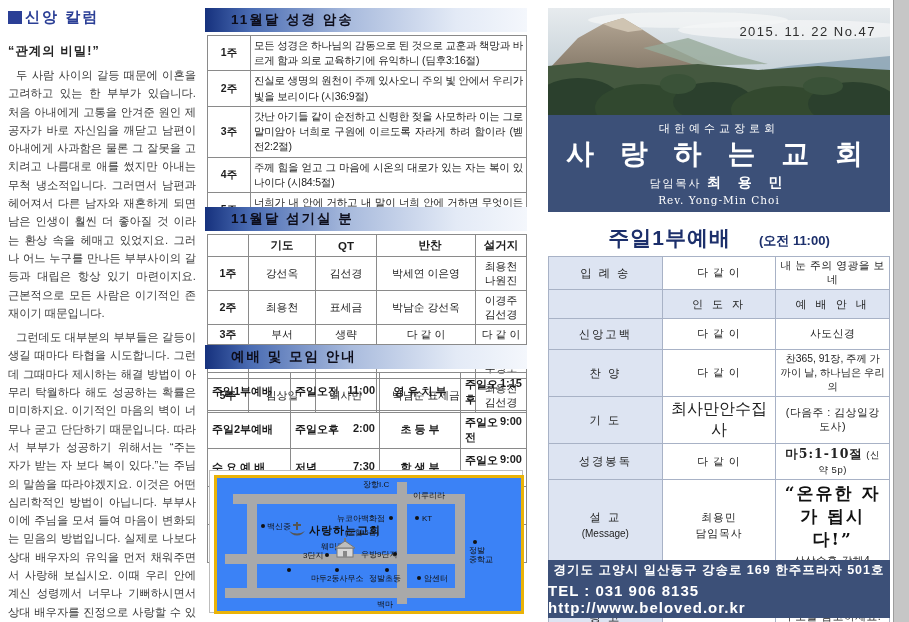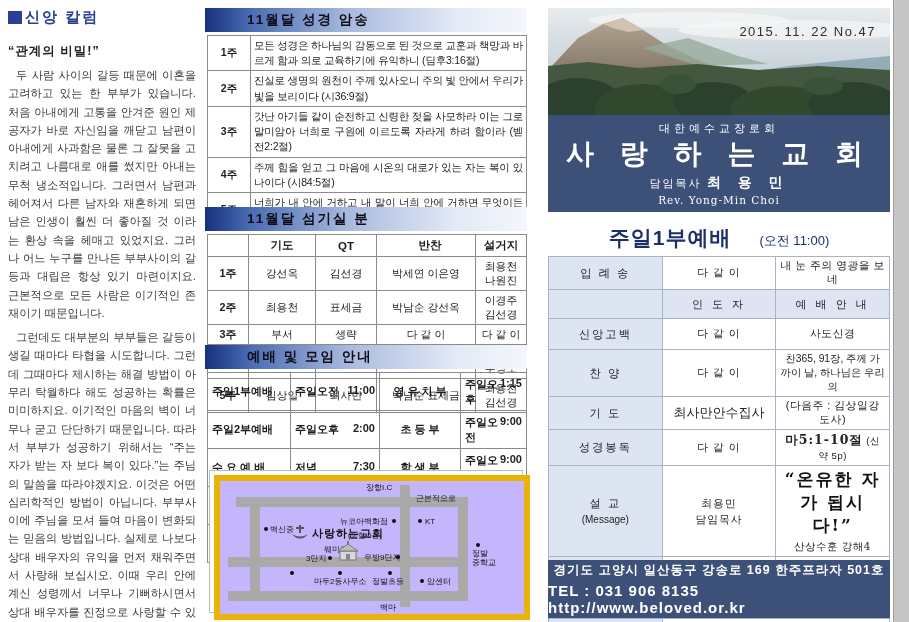--- a/index.html
+++ b/index.html
@@ -11,56 +11,56 @@
   .col-left{position:absolute;left:8px;top:8px;width:188px;}
   .col-head{display:flex;align-items:center;gap:2px;color:#2b3f96;font-size:15px;font-weight:bold;letter-spacing:2px;}
   .sq{display:inline-block;width:14px;height:13px;background:#2b3f96;margin-right:1px;}
   .essay-title{margin-top:16px;font-size:12.5px;font-weight:bold;color:#222;letter-spacing:1px;}
   .essay p{font-size:11.3px;line-height:1.62;text-align:justify;margin:6px 0 0 0;color:#3a3a3a;text-indent:8px;word-break:break-all;}
 
   
   .col-mid{position:absolute;left:205px;top:0;width:325px;height:622px;}
   .hbar{position:absolute;left:0;width:322px;height:24px;line-height:24px;
         background:linear-gradient(to right,#16317d 0%,#4a6cb3 14%,#a9bbdd 45%,#e3eaf6 78%,#f4f7fc 100%);
-        font-size:13.5px;font-weight:bold;color:#0d0d1a;padding-left:42px;box-sizing:border-box;letter-spacing:2px;}
+        font-size:13.5px;font-weight:bold;color:#0d0d1a;padding-left:26px;box-sizing:border-box;letter-spacing:2px;}
   .mtable{position:absolute;left:2px;width:320px;border-collapse:collapse;table-layout:fixed;}
   .mtable td,.mtable th{border:1px solid #8a8a8a;font-size:10.5px;color:#1c1c1c;padding:2px 3px;}
   .wk{width:36px;text-align:center;font-weight:bold;font-size:11.5px;}
   .vtext{text-align:justify;line-height:1.45;letter-spacing:-0.2px;word-break:break-all;padding:3px 6px;}
   .ctr{text-align:center;}
   .srv th{font-size:11.5px;font-weight:bold;text-align:center;padding:3px 2px;}
   .srv td{text-align:center;font-size:10.8px;padding:2.5px 2px;}
   .mee td{font-size:11px;font-weight:bold;padding:3.5px 4px;}
   .mee .t{display:flex;justify-content:space-between;}
   .mee .t.center{justify-content:center;letter-spacing:2px;}
 
   
   .mapbox{position:absolute;left:4px;top:470px;width:314px;height:143px;border:1px solid #bdbdbd;background:#fff;box-sizing:border-box;padding:4px;}
-  .mapinner{position:relative;width:100%;height:100%;border:6px solid #eab308;background:#c4b5fd;overflow:hidden;}
+  .mapinner{position:relative;width:100%;height:100%;border:3px solid #eab308;background:#3b82f6;overflow:hidden;}
   .road{position:absolute;background:#a9a9a9;}
   .mlabel{position:absolute;font-size:8px;color:#111;white-space:nowrap;line-height:1.15;}
   .mdot{position:absolute;width:4px;height:4px;border-radius:50%;background:#111;}
   .mchurch{font-size:11px;font-weight:bold;color:#111;letter-spacing:1px;}
   .mfloor{font-size:7.5px;color:#222;}
 
   
   .col-right{position:absolute;left:545px;top:0;width:348px;height:622px;}
   .photo{position:absolute;left:3px;top:8px;width:342px;height:107px;overflow:hidden;}
   .dateline{position:absolute;right:14px;top:16px;font-size:13px;color:#2e2e2e;letter-spacing:1.5px;font-weight:500;}
   .banner{position:absolute;left:3px;top:115px;width:342px;height:97px;background:#3c5078;color:#fff;
           display:flex;flex-direction:column;align-items:center;justify-content:center;}
   .denom{font-size:11px;letter-spacing:4px;margin-bottom:2px;font-family:"DejaVu Serif",serif;}
   .chname{font-size:28px;font-weight:bold;letter-spacing:9px;line-height:1.15;}
   .pastorline{font-size:11px;margin-top:3px;letter-spacing:2px;font-family:"DejaVu Serif",serif;}
   .pastorline b{font-size:14px;letter-spacing:6px;}
   .pastor-en{font-size:10.5px;margin-top:2px;font-family:"DejaVu Serif",serif;letter-spacing:1px;}
 
   .svc-title{position:absolute;left:0;top:224px;width:348px;text-align:center;color:#1c2f6b;}
   .svc-title .big{font-size:21px;font-weight:bold;letter-spacing:1px;}
-  .svc-title .small{font-size:13px;font-weight:normal;margin-left:28px;}
+  .svc-title .small{font-size:13px;font-weight:bold;margin-left:28px;}
 
   .stable{position:absolute;left:3px;top:256px;width:342px;border-collapse:collapse;table-layout:fixed;}
   .stable th,.stable td{border:1px solid #a8b2c6;font-size:11px;color:#222;padding:2px 4px;}
   .stable th{background:#dde4f2;font-weight:normal;letter-spacing:3px;height:24px;}
   .stable td.lbl{background:#dde4f2;text-align:center;letter-spacing:2px;height:26px;font-size:11.3px;}
   .stable td.ldr{text-align:center;font-size:10.8px;letter-spacing:1px;}
   .stable td.cnt{text-align:center;font-size:10.8px;letter-spacing:0.5px;}
   .serif-lg{font-family:"DejaVu Serif",serif;font-size:13.5px;letter-spacing:2px;}
   .serif-md{font-family:"DejaVu Serif",serif;font-size:12.5px;font-weight:bold;letter-spacing:1px;}
   .sermon-main{font-family:"DejaVu Serif",serif;font-size:17px;font-weight:bold;letter-spacing:2px;color:#111;}
@@ -254,21 +254,21 @@
     <div class="mapbox">
       <div class="mapinner">
         <div class="road" style="left:16px;top:16px;width:232px;height:10px;"></div>
         <div class="road" style="left:8px;top:76px;width:240px;height:10px;"></div>
         <div class="road" style="left:8px;top:110px;width:240px;height:10px;"></div>
         <div class="road" style="left:30px;top:16px;width:10px;height:104px;"></div>
         <div class="road" style="left:180px;top:4px;width:10px;height:122px;"></div>
         <div class="road" style="left:238px;top:16px;width:10px;height:104px;"></div>
 
         <div class="mlabel" style="left:146px;top:2px;">장항I.C</div>
-        <div class="mlabel" style="left:196px;top:13px;">근본적으로</div>
+        <div class="mlabel" style="left:196px;top:13px;">이루리라</div>
         <div class="mlabel" style="left:120px;top:36px;">뉴코아백화점</div>
         <div class="mdot" style="left:172px;top:38px;"></div>
         <div class="mdot" style="left:198px;top:38px;"></div>
         <div class="mlabel" style="left:205px;top:36px;">KT</div>
         <div class="mdot" style="left:44px;top:46px;"></div>
         <div class="mlabel" style="left:50px;top:44px;">백신중</div>
 
         <svg style="position:absolute;left:70px;top:42px;" width="20" height="18" viewBox="0 0 20 18">
           <path d="M2 11 Q10 16 18 11 L15 14 Q10 17 5 14 Z" fill="#555"></path>
           <rect x="9" y="2" width="2" height="8" fill="#555"></rect>
@@ -373,21 +373,21 @@
         <td class="ldr">다  같  이</td>
         <td class="cnt serif-lg">사도신경</td>
           </tr>
       <tr>
         <td class="lbl">찬    양</td>
         <td class="ldr">다  같  이</td>
         <td class="cnt" style="letter-spacing:0;font-size:10.3px;">찬365, 91장, 주께 가까이 날, 하나님은 우리의</td>
           </tr>
       <tr>
         <td class="lbl">기    도</td>
-        <td class="ldr" style="font-size:13px;letter-spacing:0;">최사만안수집사</td>
+        <td class="ldr" style="font-size:16px;letter-spacing:0;">최사만안수집사</td>
         <td class="cnt">(다음주 : 김상일강도사)</td>
           </tr>
       <tr>
         <td class="lbl">성경봉독</td>
         <td class="ldr">다  같  이</td>
         <td class="cnt">
           <span class="serif-md">마5:1-10절</span>
           <span class="subnote">(신약 5p)</span></td>
           </tr>
       <tr>

